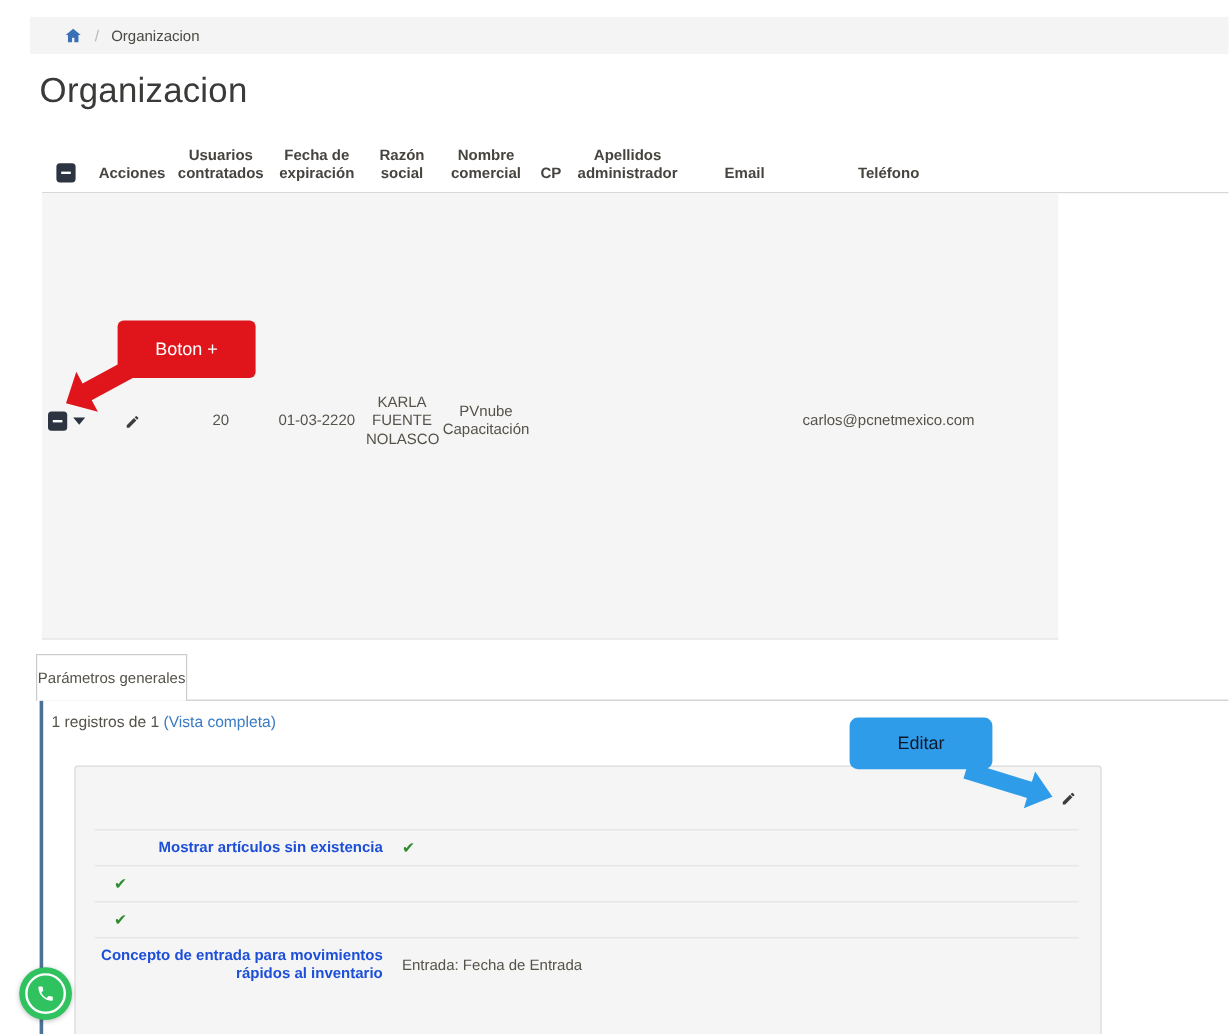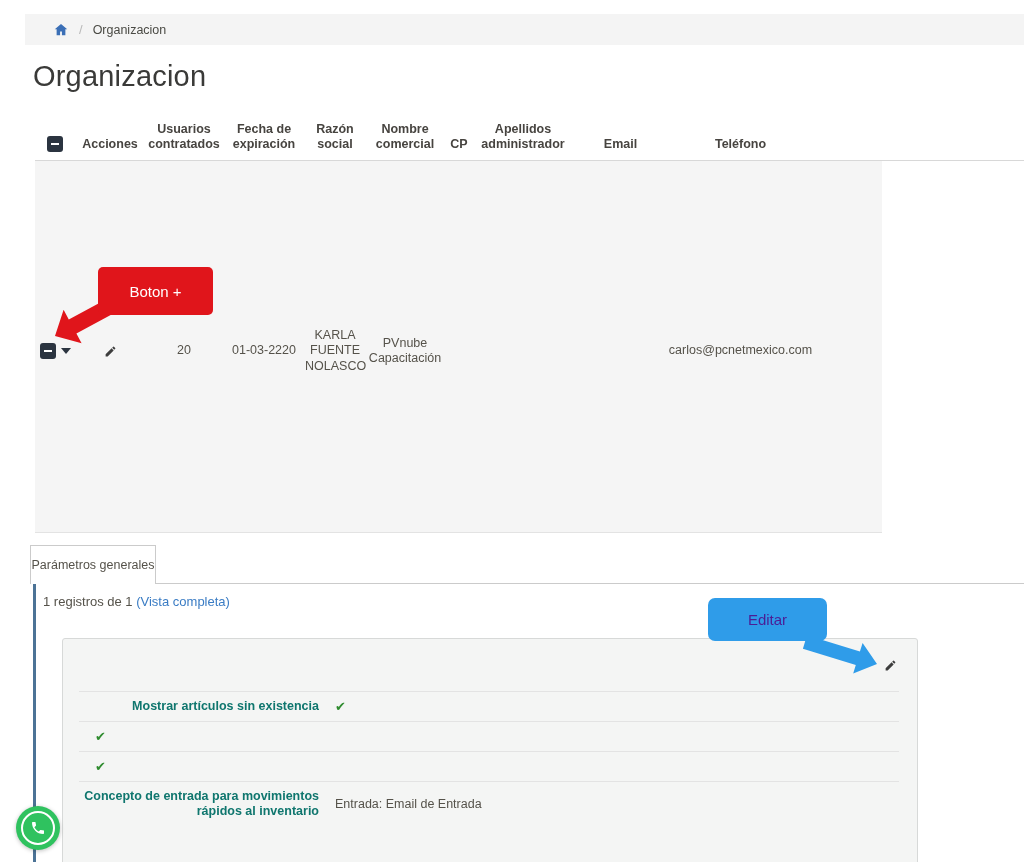--- a/index.html
+++ b/index.html
@@ -46,31 +46,31 @@
   .blue-vline { position:absolute; left:33px; top:545px; width:3px; height:317px; background:#4c7396; }
   .tabbar-line { position:absolute; left:36px; top:583px; width:988px; height:1px; background:#cbcbcb; }
   .tab-active { position:absolute; left:30px; top:545px; width:126px; height:39px; background:#fff;
     border:1px solid #cbcbcb; border-bottom:none; z-index:2; display:flex; align-items:center;
     justify-content:center; font-size:12.5px; color:#55524a; }
   .records-line { position:absolute; left:43px; top:594px; font-size:13px; color:#55524a;text-align:right; }
   .records-link { color:#3a7cc4; cursor:pointer; }
 
   
   .callout-blue { position:absolute; left:708px; top:598px; width:119px; height:43px; background:#2f9ce9;
-    border-radius:7px; color:#4c1d95; font-size:15px; display:flex; align-items:center; justify-content:center; z-index:6; }
+    border-radius:7px; color:#0f172a; font-size:15px; display:flex; align-items:center; justify-content:center; z-index:6; }
   .arrow-blue { position:absolute; left:795px; top:632px; z-index:5; }
 
   
   .panel { position:absolute; left:62px; top:638px; width:856px; height:260px;
     background:#f4f5f4; border:1px solid #d7d9d8; border-radius:3px; }
   .panel-toolbar { height:53px; margin:0 18px 0 16px; border-bottom:1px solid #e3e3e3;
     display:flex; align-items:center; justify-content:flex-end; padding-right:2px; }
   .param-row { display:flex; align-items:center; margin:0 18px 0 16px; border-bottom:1px solid #e3e3e3;
     padding:7px 0; min-height:30px; }
-  .param-label { width:240px; text-align:right; font-size:12.5px; font-weight:bold; color:#0f766e; line-height:15px; }
+  .param-label { width:240px; text-align:right; font-size:12.5px; font-weight:bold; color:#1d4ed8; line-height:15px; }
   .param-value { margin-left:16px; font-size:12.5px; color:#55524a; line-height:15px; }
   .glyph-check { color:#2e8b2e; font-size:13px; font-weight:bold; }
   .glyph-cross { color:#b8312f; font-size:12px; font-weight:bold; }
   .param-row.last { border-bottom:none; }
 
   
   .wa-btn { position:absolute; left:16px; top:806px; width:44px; height:44px; border-radius:50%;
     background:#2fc25f; z-index:8; display:flex; align-items:center; justify-content:center;
     box-shadow:0 1px 4px rgba(0,0,0,0.25); }
   .wa-inner { width:34px; height:34px; border-radius:50%; border:2px solid #fff;
@@ -163,21 +163,21 @@
       <div class="param-value glyph-check">✔</div>
     </div>
     <div class="param-row">
       <div class="param-value glyph-check">✔</div>
     </div>
     <div class="param-row">
       <div class="param-value glyph-check">✔</div>
     </div>
     <div class="param-row last">
       <div class="param-label">Concepto de entrada para movimientos rápidos al inventario</div>
-      <div class="param-value">Entrada: Email de Entrada</div>
+      <div class="param-value">Entrada: Fecha de Entrada</div>
     </div>
   </div>
 
   <div class="callout-blue">Editar</div>
   <svg class="arrow-blue" width="95" height="48" viewBox="0 0 95 48">
     <polygon fill="#2f9ce9" points="7.9,16.7 60.8,32.9 58.2,41.5 82,32 67.6,10.9 64.9,19.5 12.0,3.3"></polygon>
   </svg>
 
   <div class="wa-btn">
     <div class="wa-inner">

